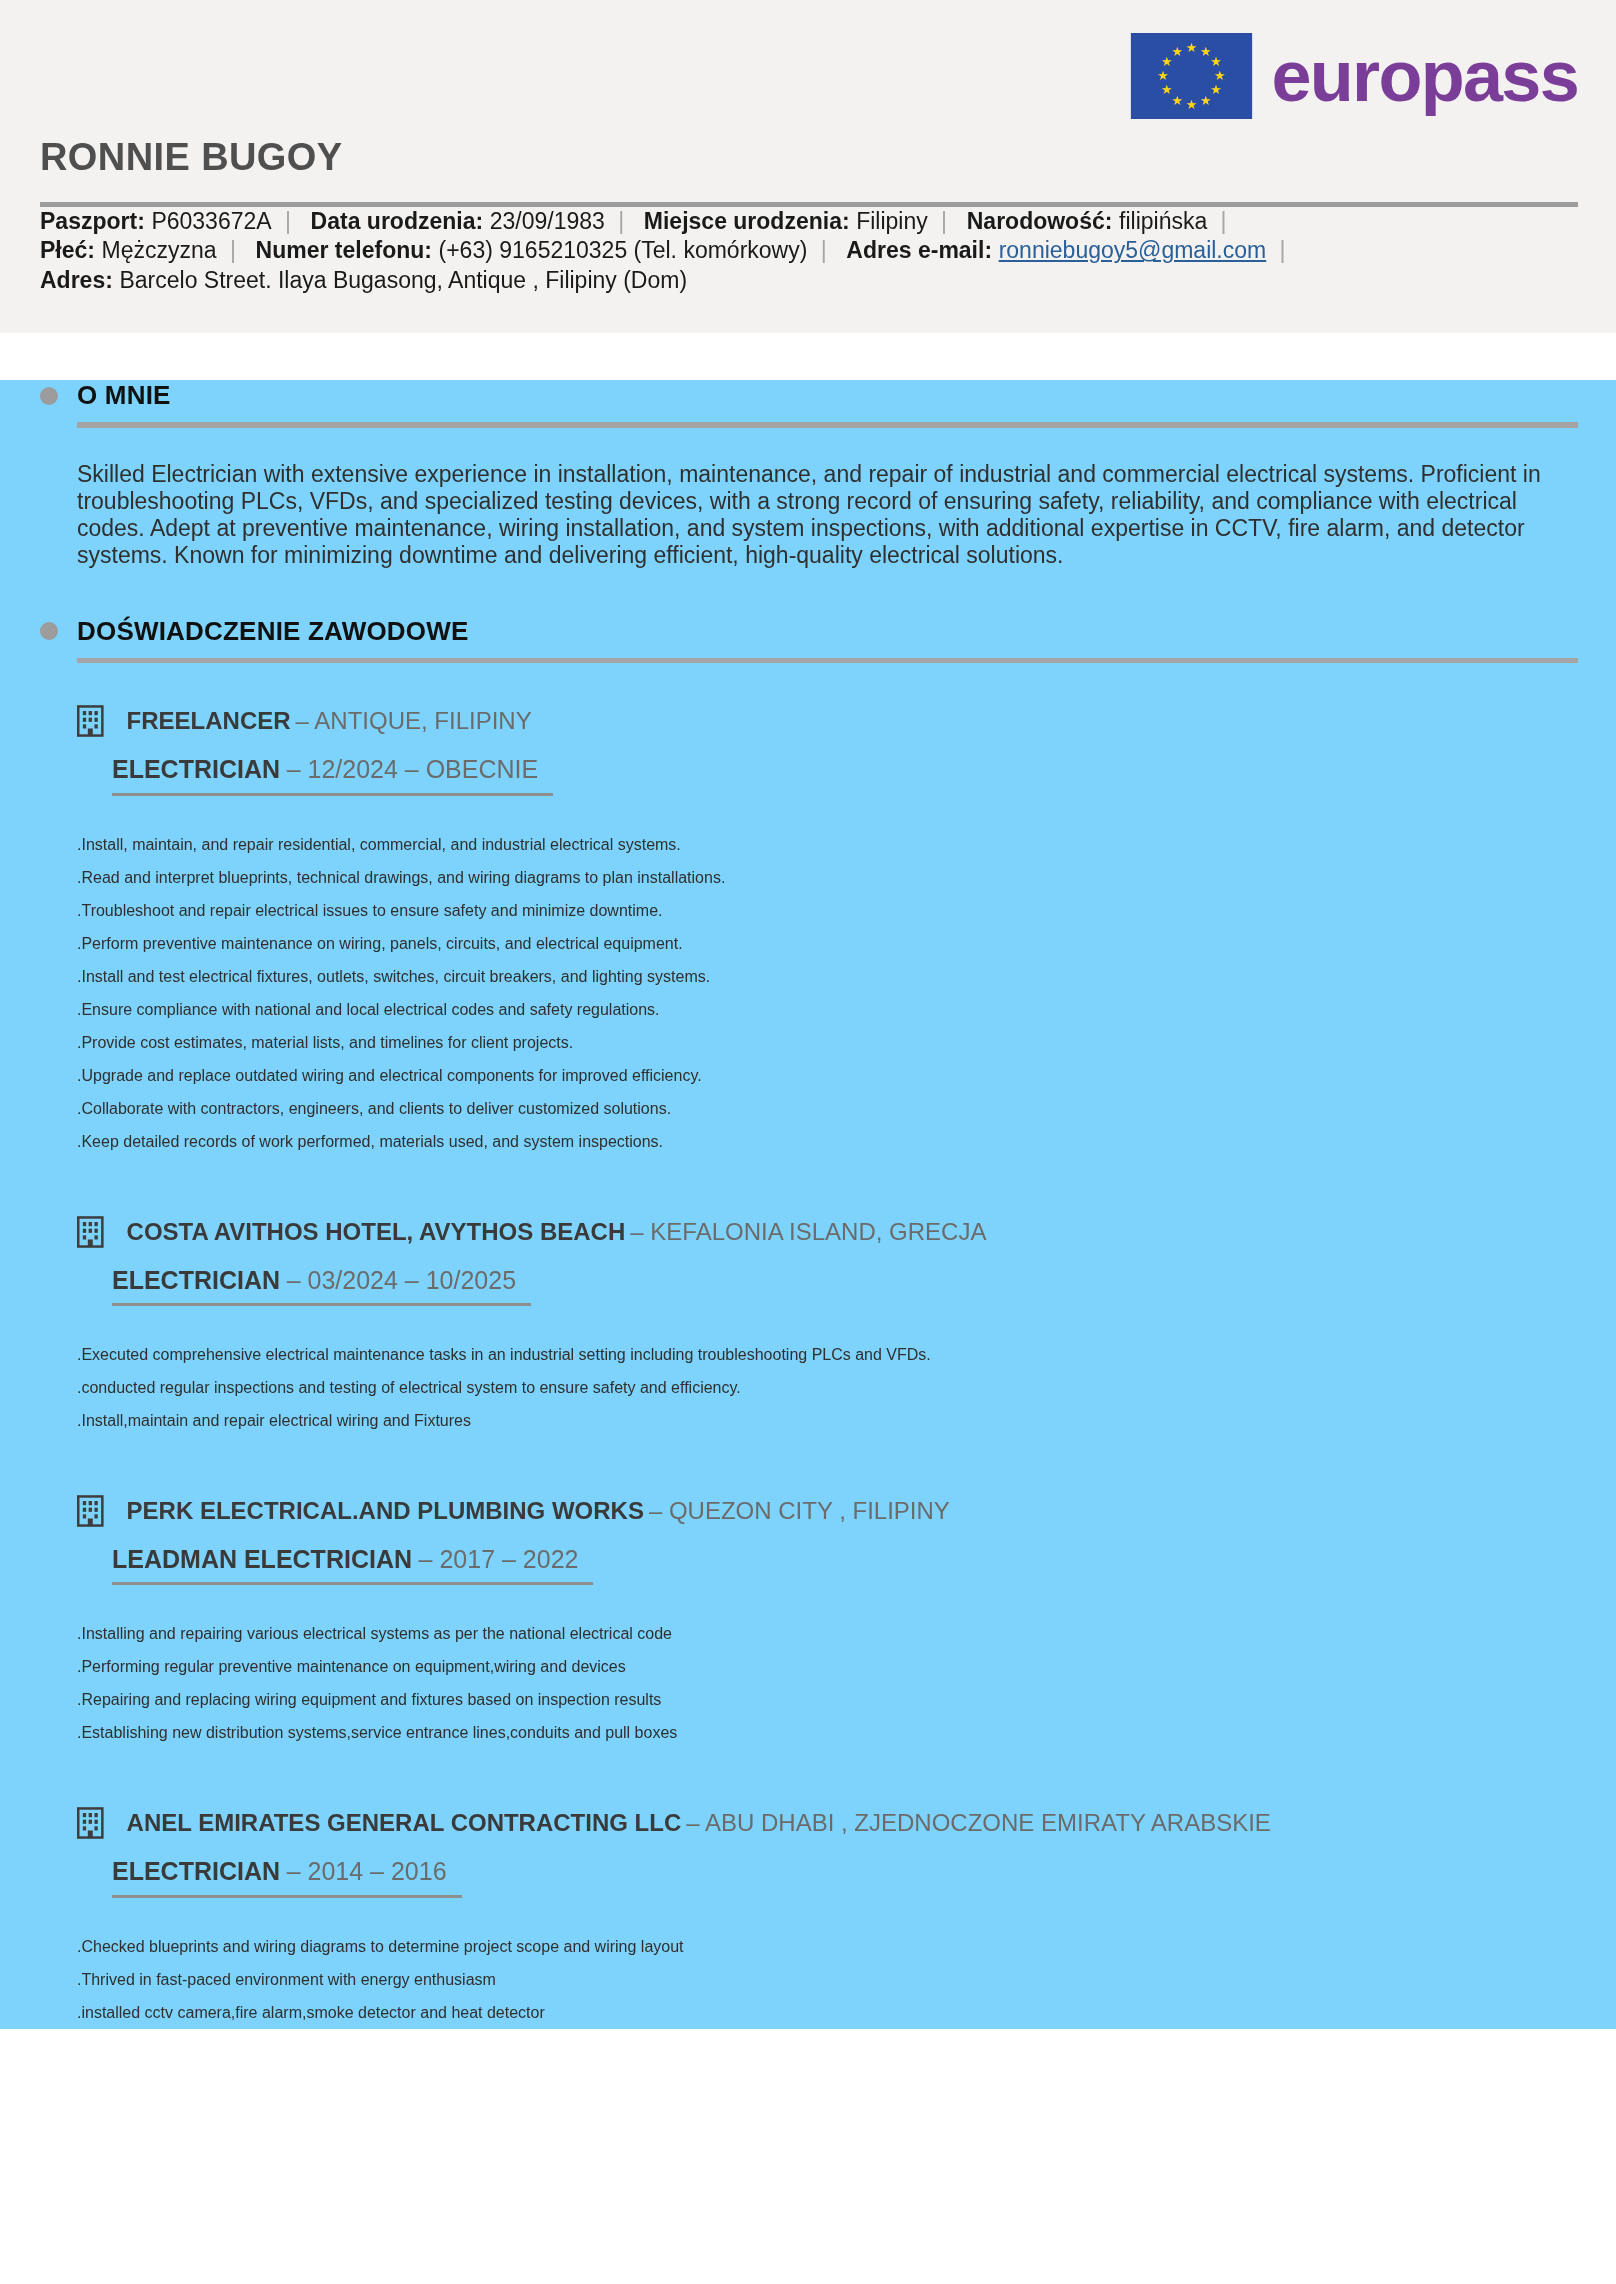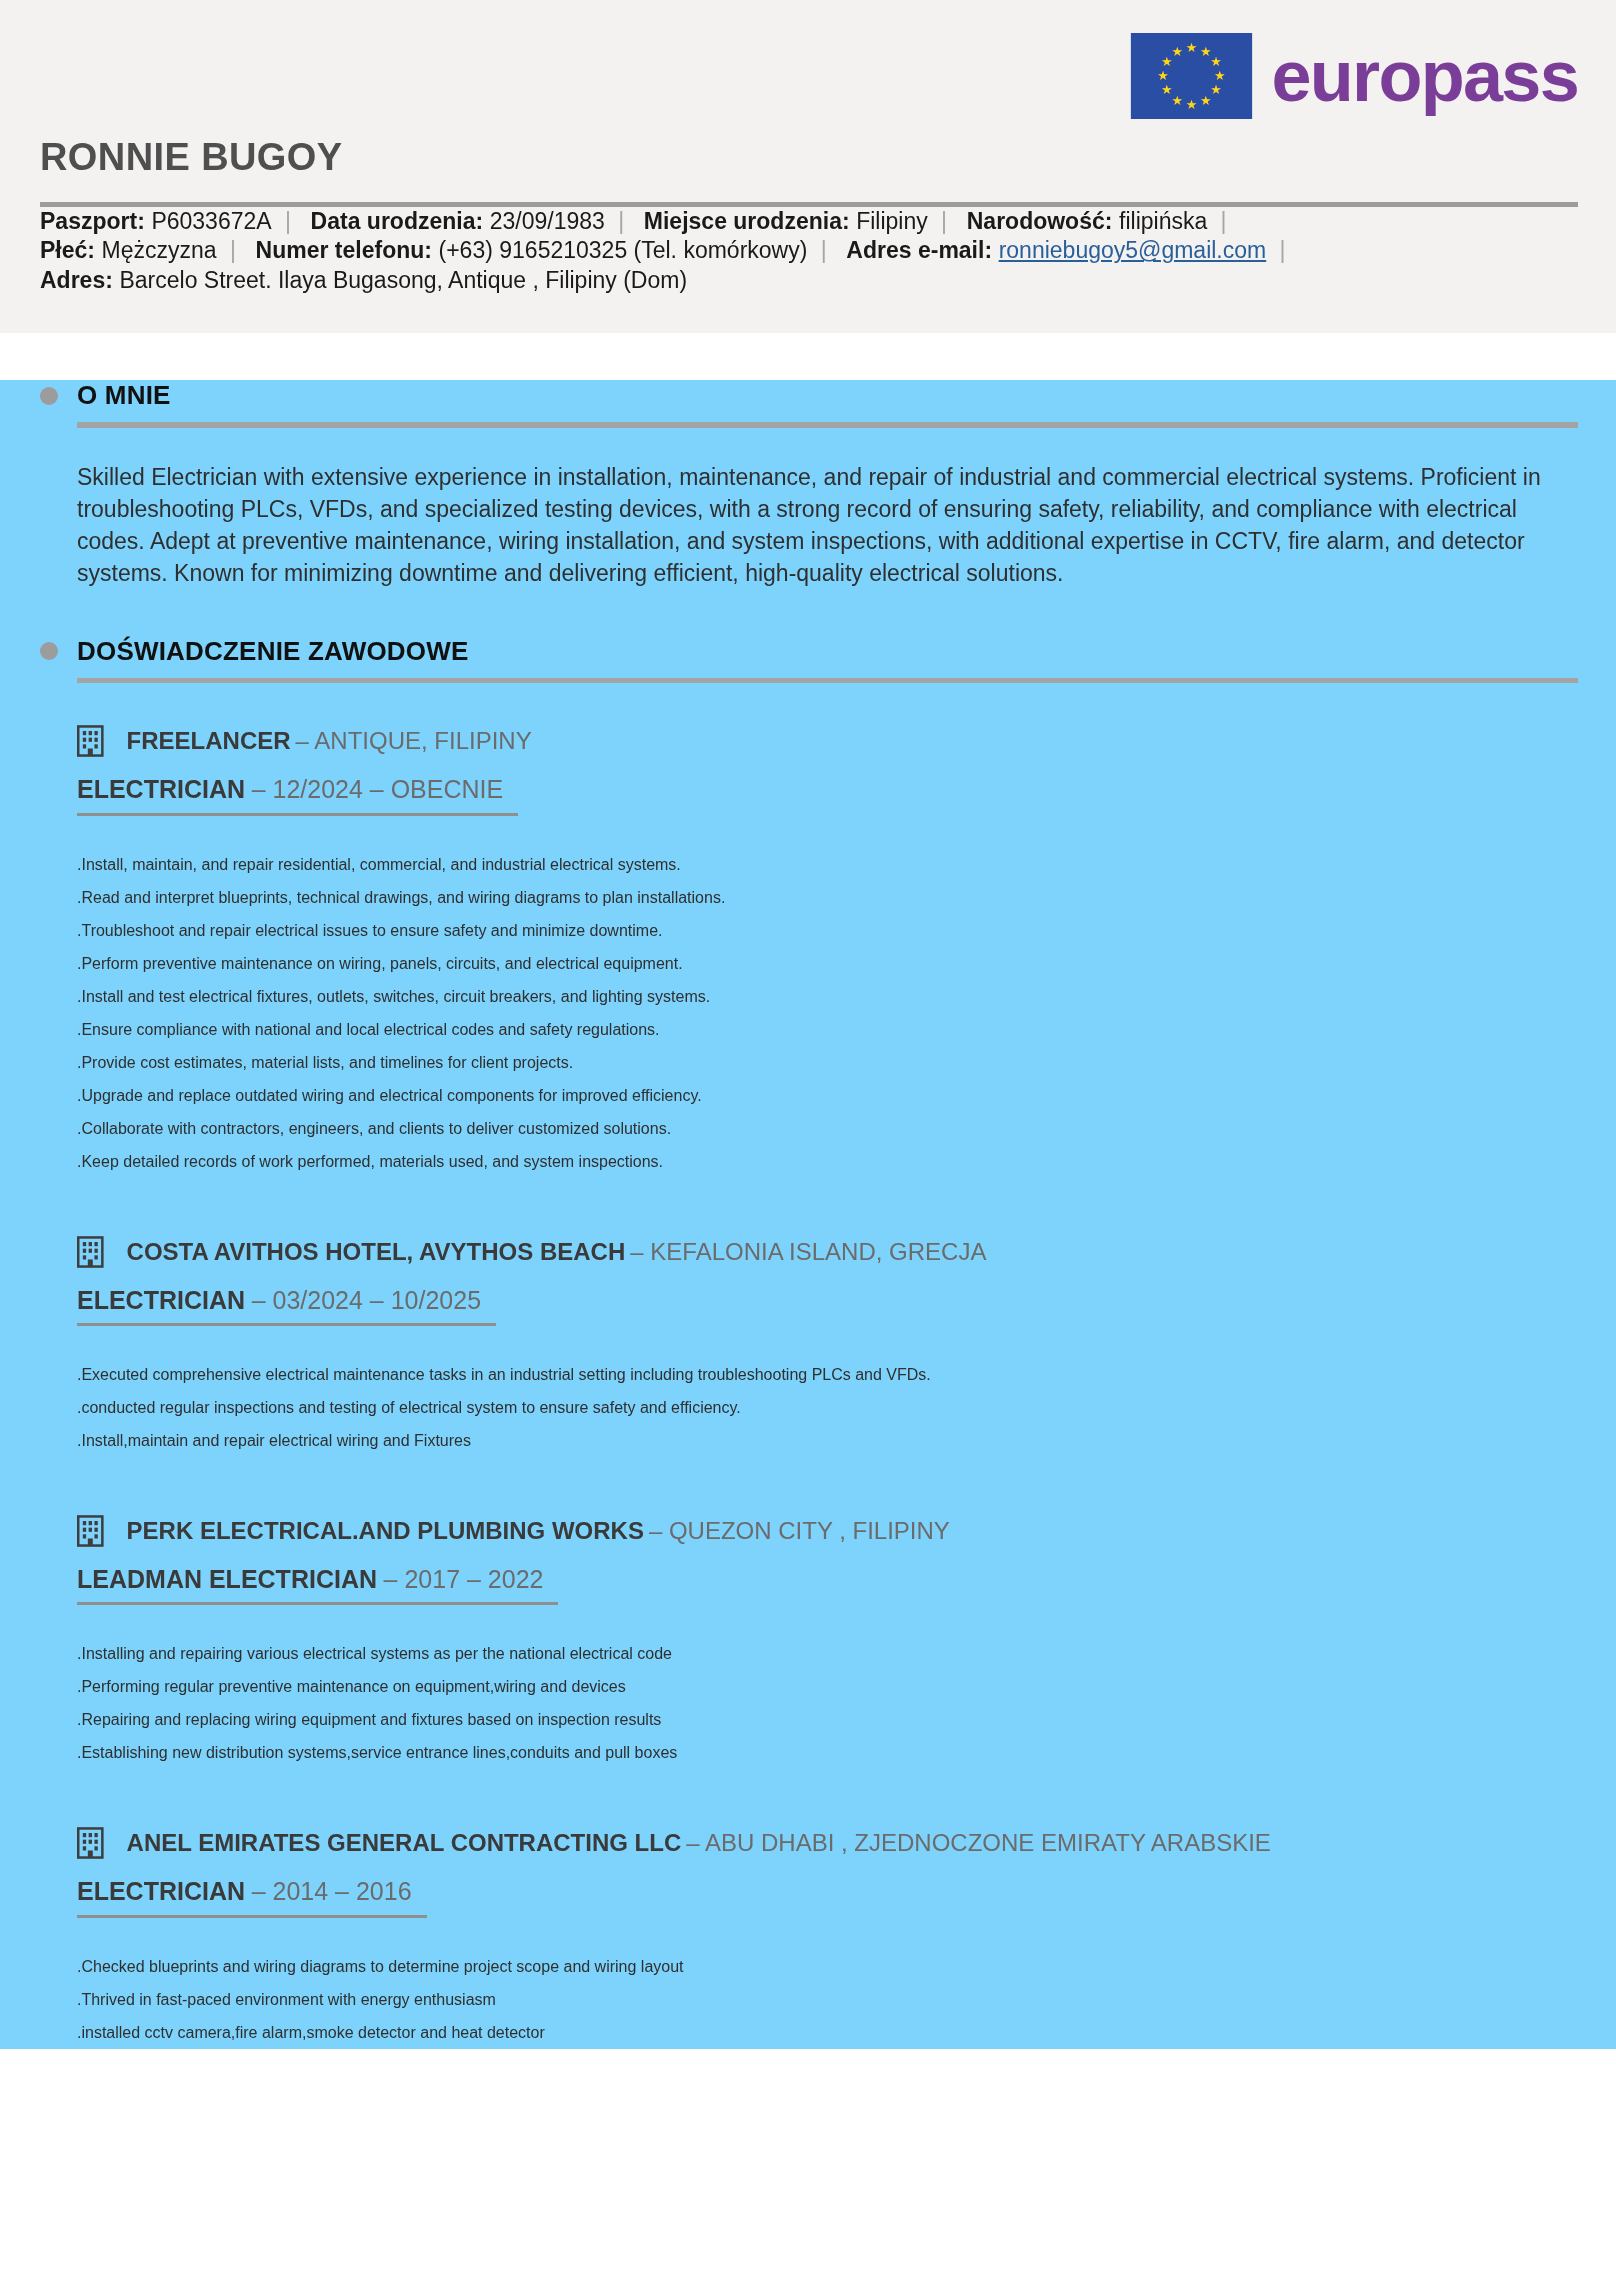--- a/index.html
+++ b/index.html
@@ -20,31 +20,31 @@
   .sep { color:#a6a6a6; margin:0 13.3px; font-weight:300; }
   a.email { color:#2a6099; text-decoration:underline; }
 
   
   .content { padding:0 38px 0 40px; background:#7dd3fc; }
   .section { margin-top:47px; }
   .section-head { display:flex; align-items:center; gap:19px; }
   .section-bullet { width:18px; height:18px; border-radius:50%; background:#9c9c9c; flex:0 0 auto; }
   .section-title { font-size:26px; font-weight:700; color:#111111; letter-spacing:0.2px; }
   .section-bar { height:5.8px; background:#a4a4a4; margin:10.8px 0 0 37px; }
-  .about-text { margin:33px 0 0 37px; font-size:23px; line-height:32px; color:#2f2f2f; }
+  .about-text { margin:33px 0 0 37px; font-size:23px; line-height:27px; color:#2f2f2f; }
 
   .job { margin-left:37px; }
   .job.first { margin-top:42px; }
   .job.next { margin-top:58px; }
   .job-company { display:flex; align-items:center; gap:23px; font-size:24px; }
   .building-icon { width:26.6px; height:32px; flex:0 0 auto; }
   .company-name { font-weight:700; color:#3a3a3a; }
   .company-loc { color:#6b6b6b; margin-left:5px; }
   .job-title-line { display:inline-block; margin-top:18px; padding:0 15px 8.3px 0;
-                    border-bottom:3.3px solid #8f8f8f; font-size:25px; }
+                    border-bottom:3.3px solid #8f8f8f; font-size:25px;margin-left:35px; }
   .job-title { font-weight:700; color:#3a3a3a; }
   .job-dates { color:#6b6b6b; margin-left:6.6px; }
   .job-bullets { margin-top:32px; font-size:16px; line-height:33px; color:#2f2f2f; }
 </style>
 </head>
 <body>
 
 <div class="page">
 
   <div class="header-band">

